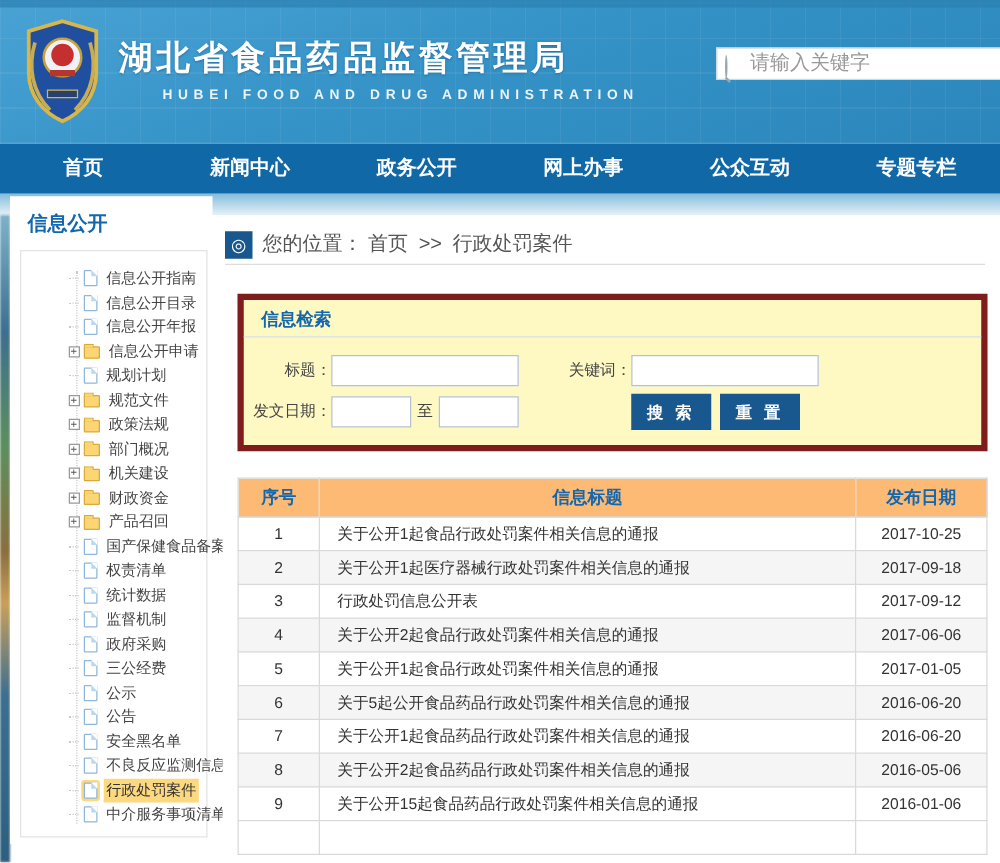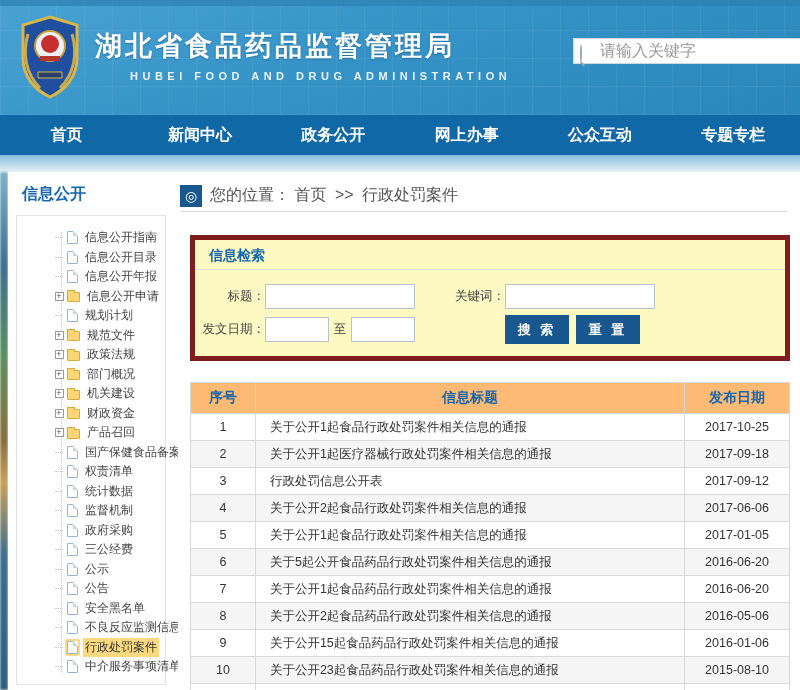--- a/index.html
+++ b/index.html
@@ -39,21 +39,21 @@
     font-weight:bold; cursor:pointer; }
   .nav-strip { position:absolute; left:0; top:155px; width:800px; height:17px;
     background:linear-gradient(#84bddc,#e6f1f7); }
 
   
   .photo-edge { position:absolute; left:0; top:172px; width:8px; height:518px;
     background:linear-gradient(180deg,#7fb2c9 0%,#3e6f8e 18%,#5d8f5f 36%,#8a6f3f 52%,
       #c9a05a 60%,#3f6f8e 74%,#2f5f7e 100%); filter:blur(1px); }
 
   
-  .sidebar { position:absolute; left:8px; top:172px; width:162px; height:518px; background:#fff; }
+  .sidebar { position:absolute; left:8px; top:157px; width:162px; height:518px; background:#fff; }
   .sb-title { padding:12px 0 8px 14px; color:#1466ad; font-size:16px; font-weight:bold; }
   .tree-box { margin:2px 4px 0 8px; border:1px solid #e3e3e3; padding:12px 2px 12px 34px;
     height:470px; position:relative; }
   .tree-box::before { content:''; position:absolute; left:44px; top:16px; bottom:10px;
     border-left:1px dotted #c9c9c9; }
   .tree-item { display:flex; align-items:center; height:19.5px; position:relative;
     cursor:pointer; white-space:nowrap; }
   .connector { width:16px; display:flex; align-items:center; justify-content:center;
     flex:none; position:relative; z-index:1; }
   .tick { width:8px; border-top:1px dotted #c9c9c9; }
@@ -398,25 +398,20 @@
         <tr class="alt">
           <td class="td-no">8</td>
           <td class="td-title">关于公开2起食品药品行政处罚案件相关信息的通报</td>
           <td class="td-date">2016-05-06</td>
         </tr>
         <tr>
           <td class="td-no">9</td>
           <td class="td-title">关于公开15起食品药品行政处罚案件相关信息的通报</td>
           <td class="td-date">2016-01-06</td>
         </tr>
-        <tr class="alt">
-          <td class="td-no">10</td>
-          <td class="td-title">关于公开23起食品药品行政处罚案件相关信息的通报</td>
-          <td class="td-date">2015-08-10</td>
-        </tr>
         <tr>
           <td class="td-no"></td>
             <td class="td-title"></td>
             <td class="td-date"></td>
         </tr>
       </tbody>
     </table>
 
   </div>
 </div>

